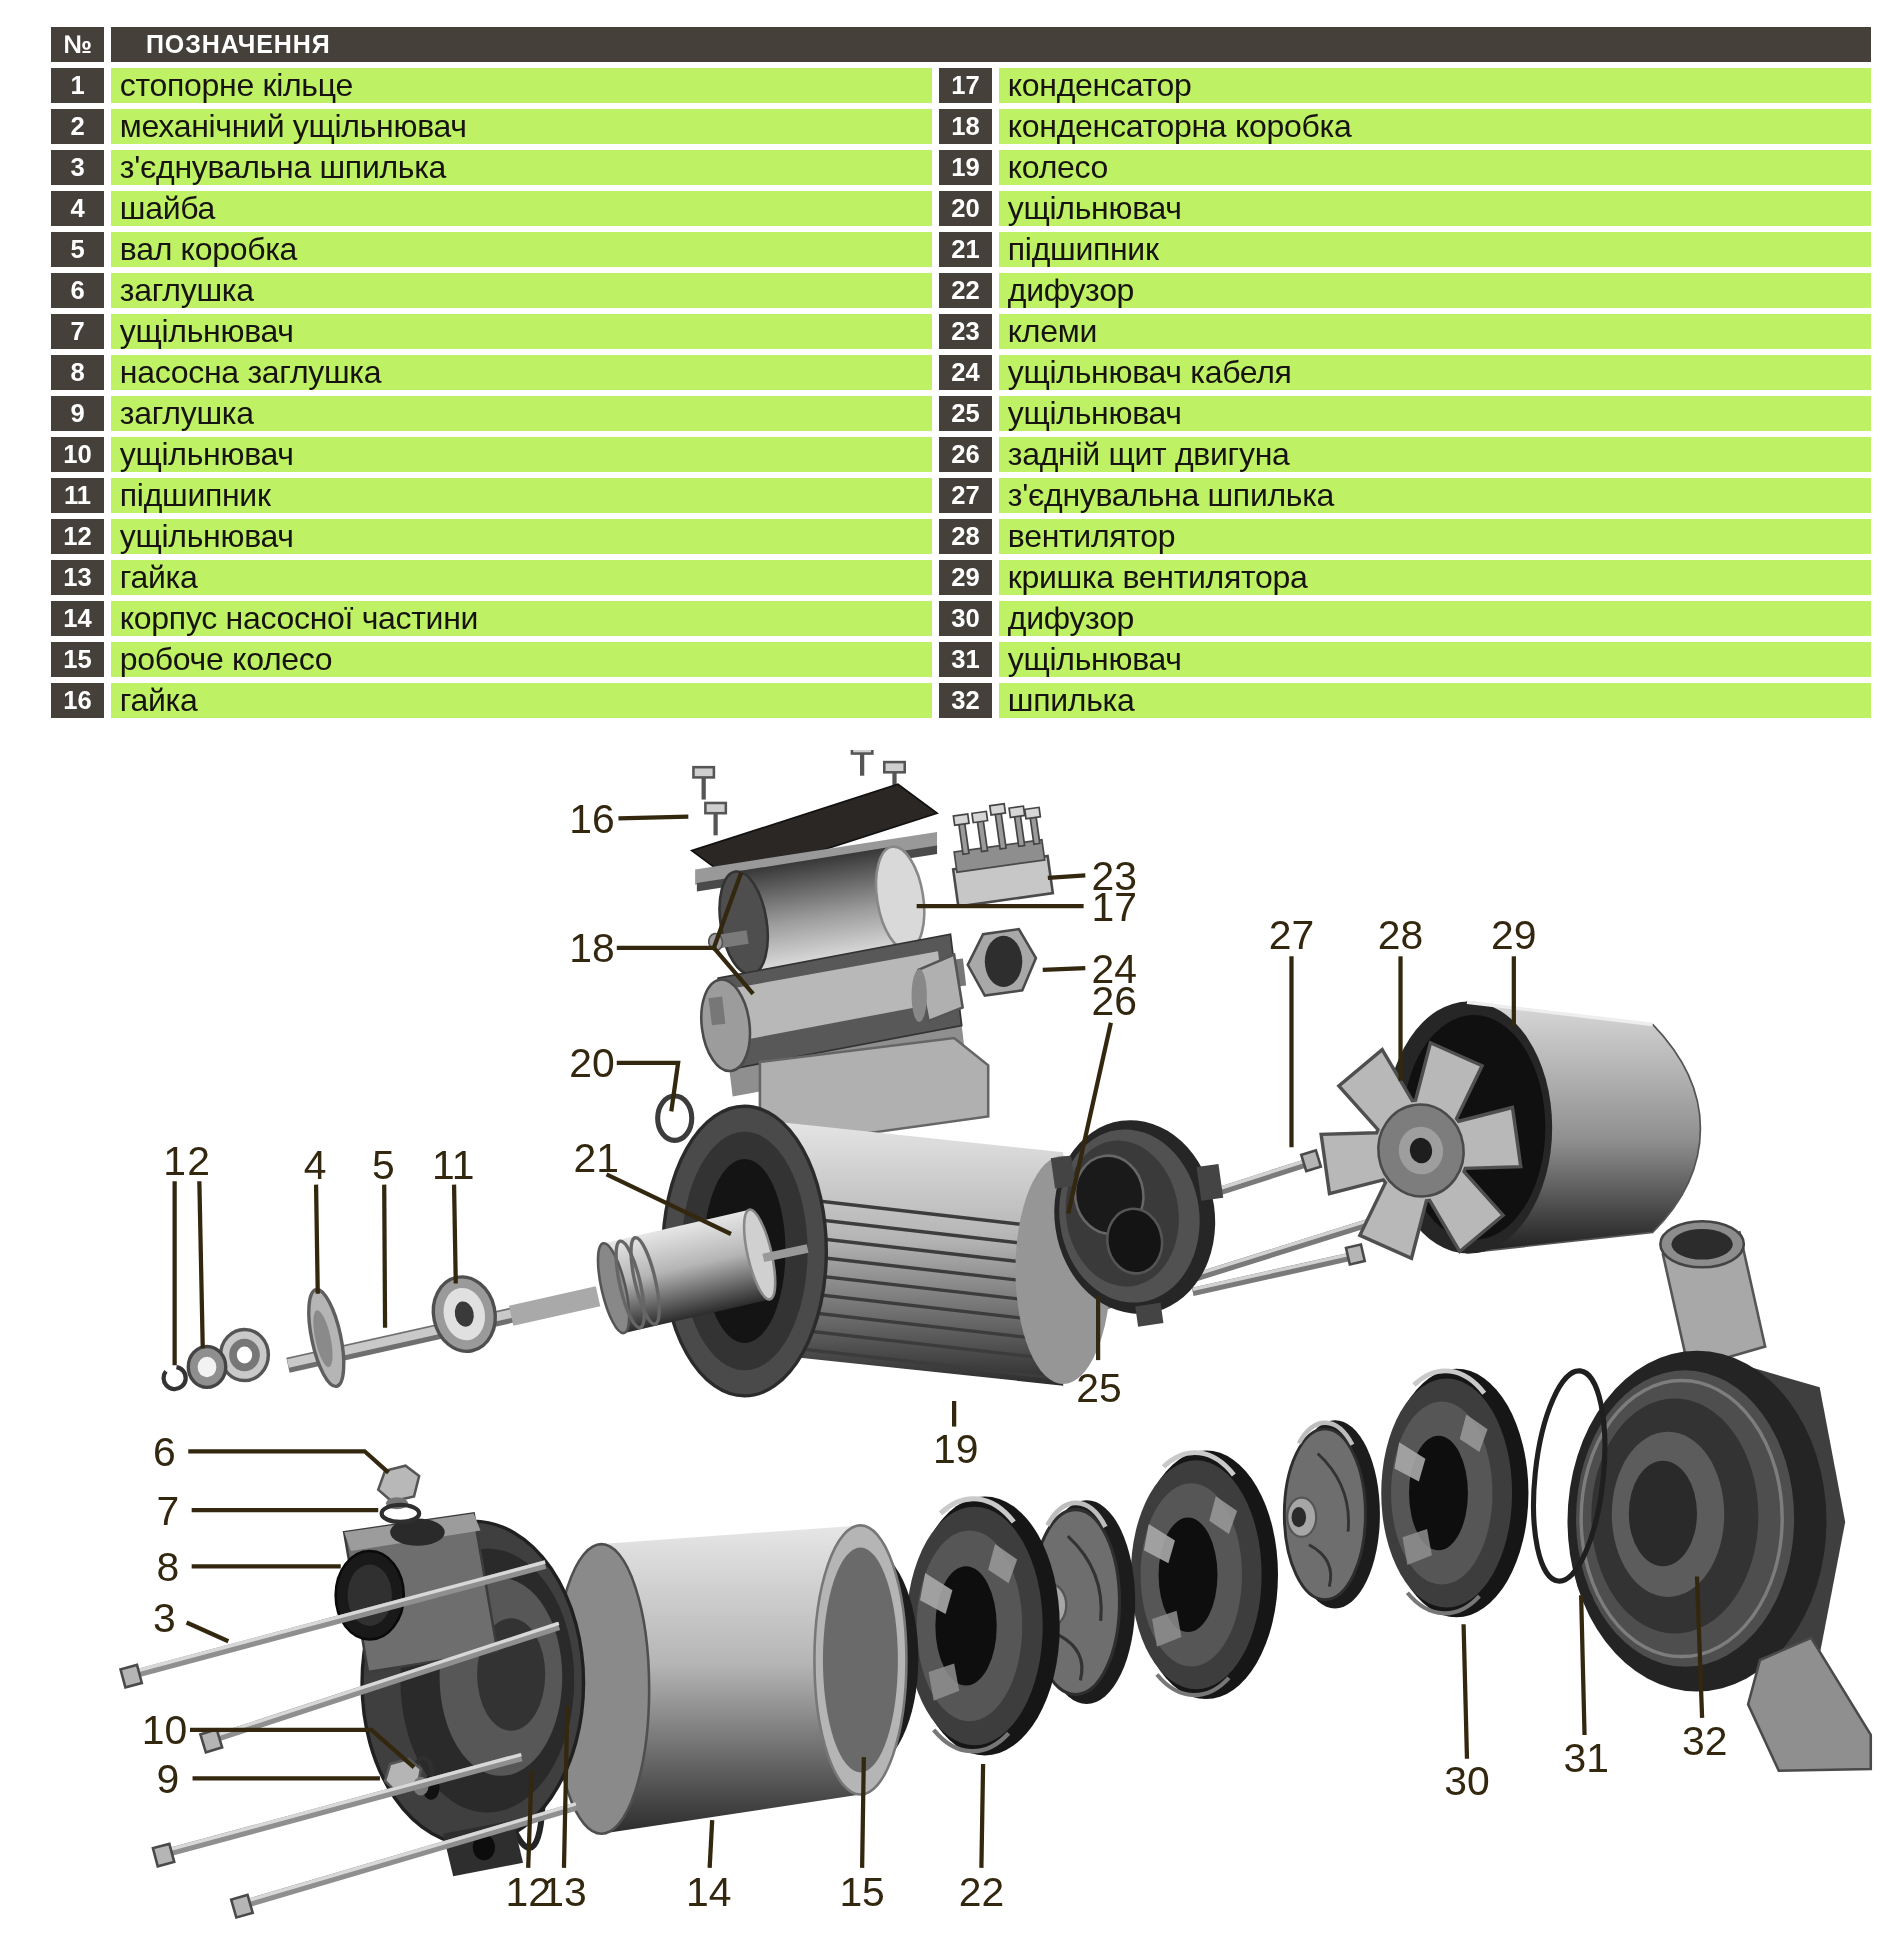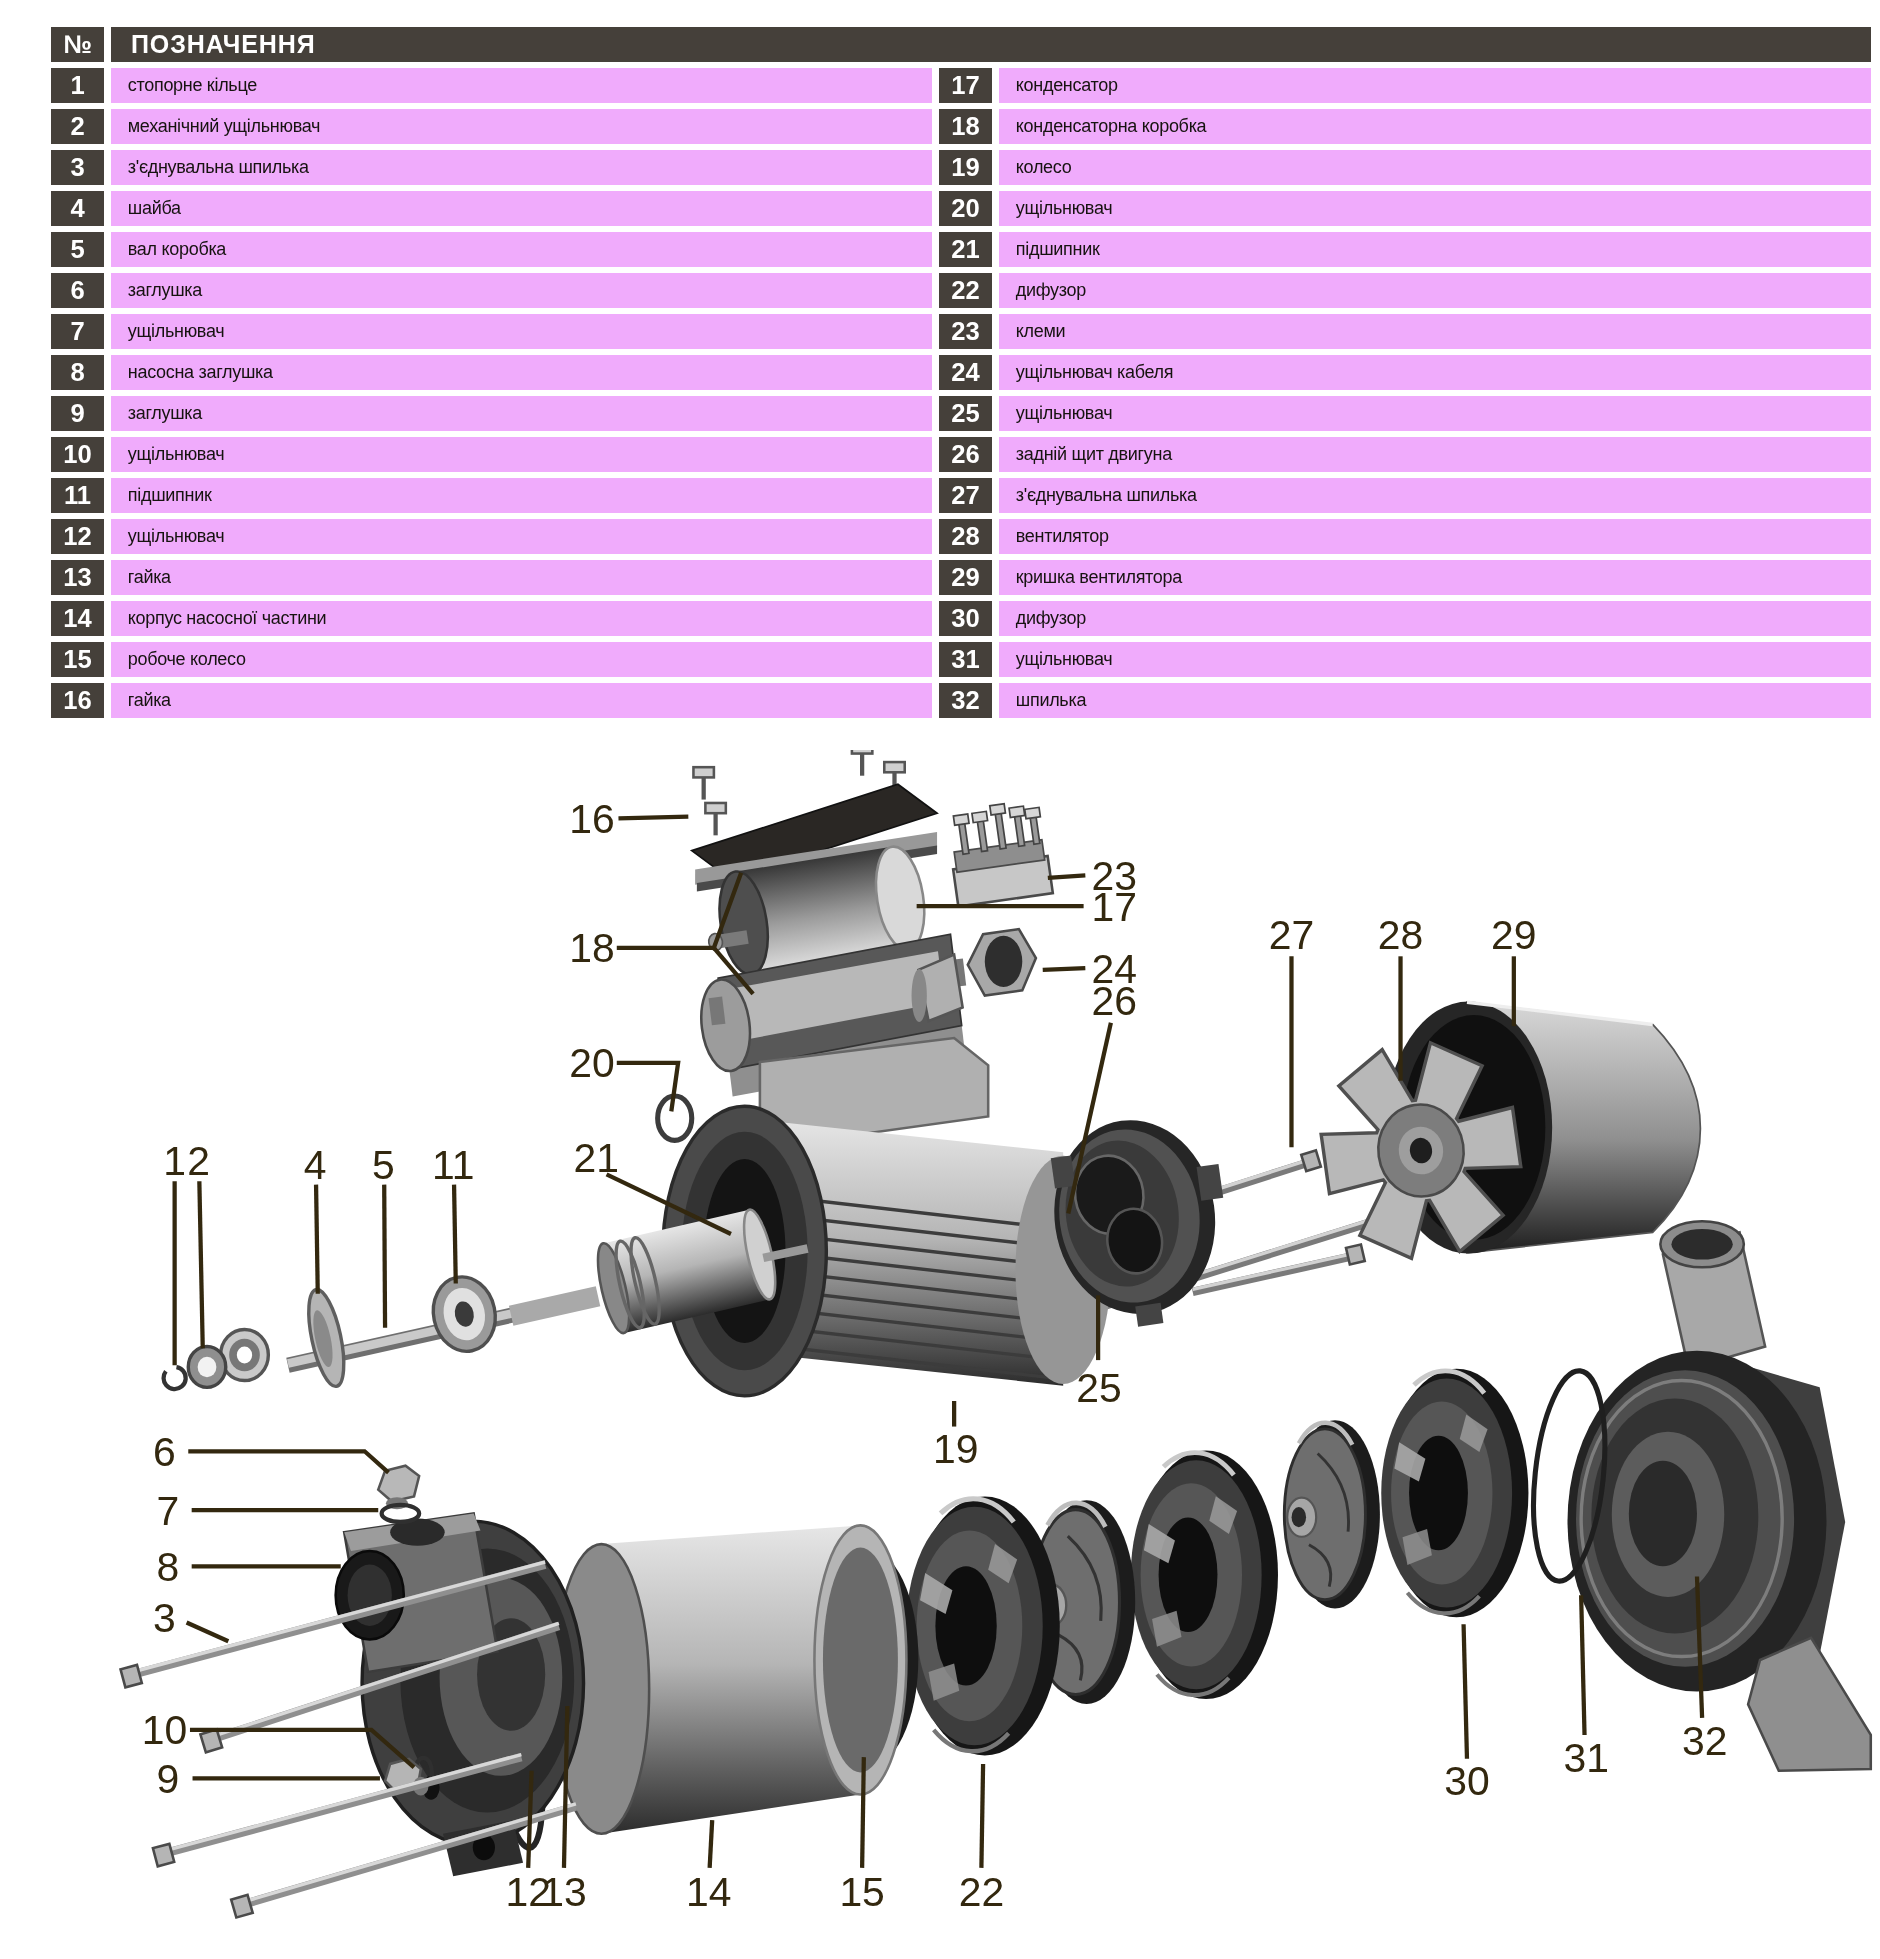--- a/index.html
+++ b/index.html
@@ -3,29 +3,29 @@
 <meta charset="utf-8">
 <style>
   html,body{margin:0;padding:0;background:#fff;}
   body{width:1881px;height:1959px;position:relative;font-family:"Liberation Sans",sans-serif;overflow:hidden;}
 
   
   #parts-table{position:absolute;left:0;top:0;width:1881px;}
   .hdr-numbox{position:absolute;left:51px;top:27px;width:53px;height:35px;background:#45403a;
     color:#fff;font-size:25.6px;font-weight:700;display:flex;align-items:center;justify-content:center;}
   .hdr-bar{position:absolute;left:111px;top:27px;width:1760px;height:35px;background:#45403a;
-    color:#fff;font-size:25px;font-weight:700;letter-spacing:0.9px;display:flex;align-items:center;padding-left:20px;box-sizing:border-box;}
+    color:#fff;font-size:25px;font-weight:700;letter-spacing:0.9px;display:flex;align-items:center;padding-left:35px;box-sizing:border-box;}
   .tcol{position:absolute;top:68px;}
   #col-left{left:51px;width:881px;}
   #col-right{left:939px;width:932px;}
   .prow{display:flex;height:35px;margin-bottom:6px;}
   .numbox{width:53px;background:#45403a;color:#fff;font-size:25.6px;font-weight:700;
     display:flex;align-items:center;justify-content:center;flex:0 0 53px;}
-  .strip{flex:1;margin-left:6.8px;background:#f0abfc;color:#171310;font-size:18px;letter-spacing:-0.3px;
-    display:flex;align-items:center;padding-left:17px;}
+  .strip{flex:1;margin-left:6.8px;background:#bef264;color:#171310;font-size:32px;letter-spacing:-0.3px;
+    display:flex;align-items:center;padding-left:9px;}
 
   
   #diagram{position:absolute;left:0;top:750px;}
   .callout-num{font-family:"Liberation Sans",sans-serif;font-size:48px;font-weight:400;fill:#33280f;}
   .leader{fill:none;stroke:#33280f;stroke-width:5;}
 </style>
 </head>
 <body>
 
 <div id="parts-table">

